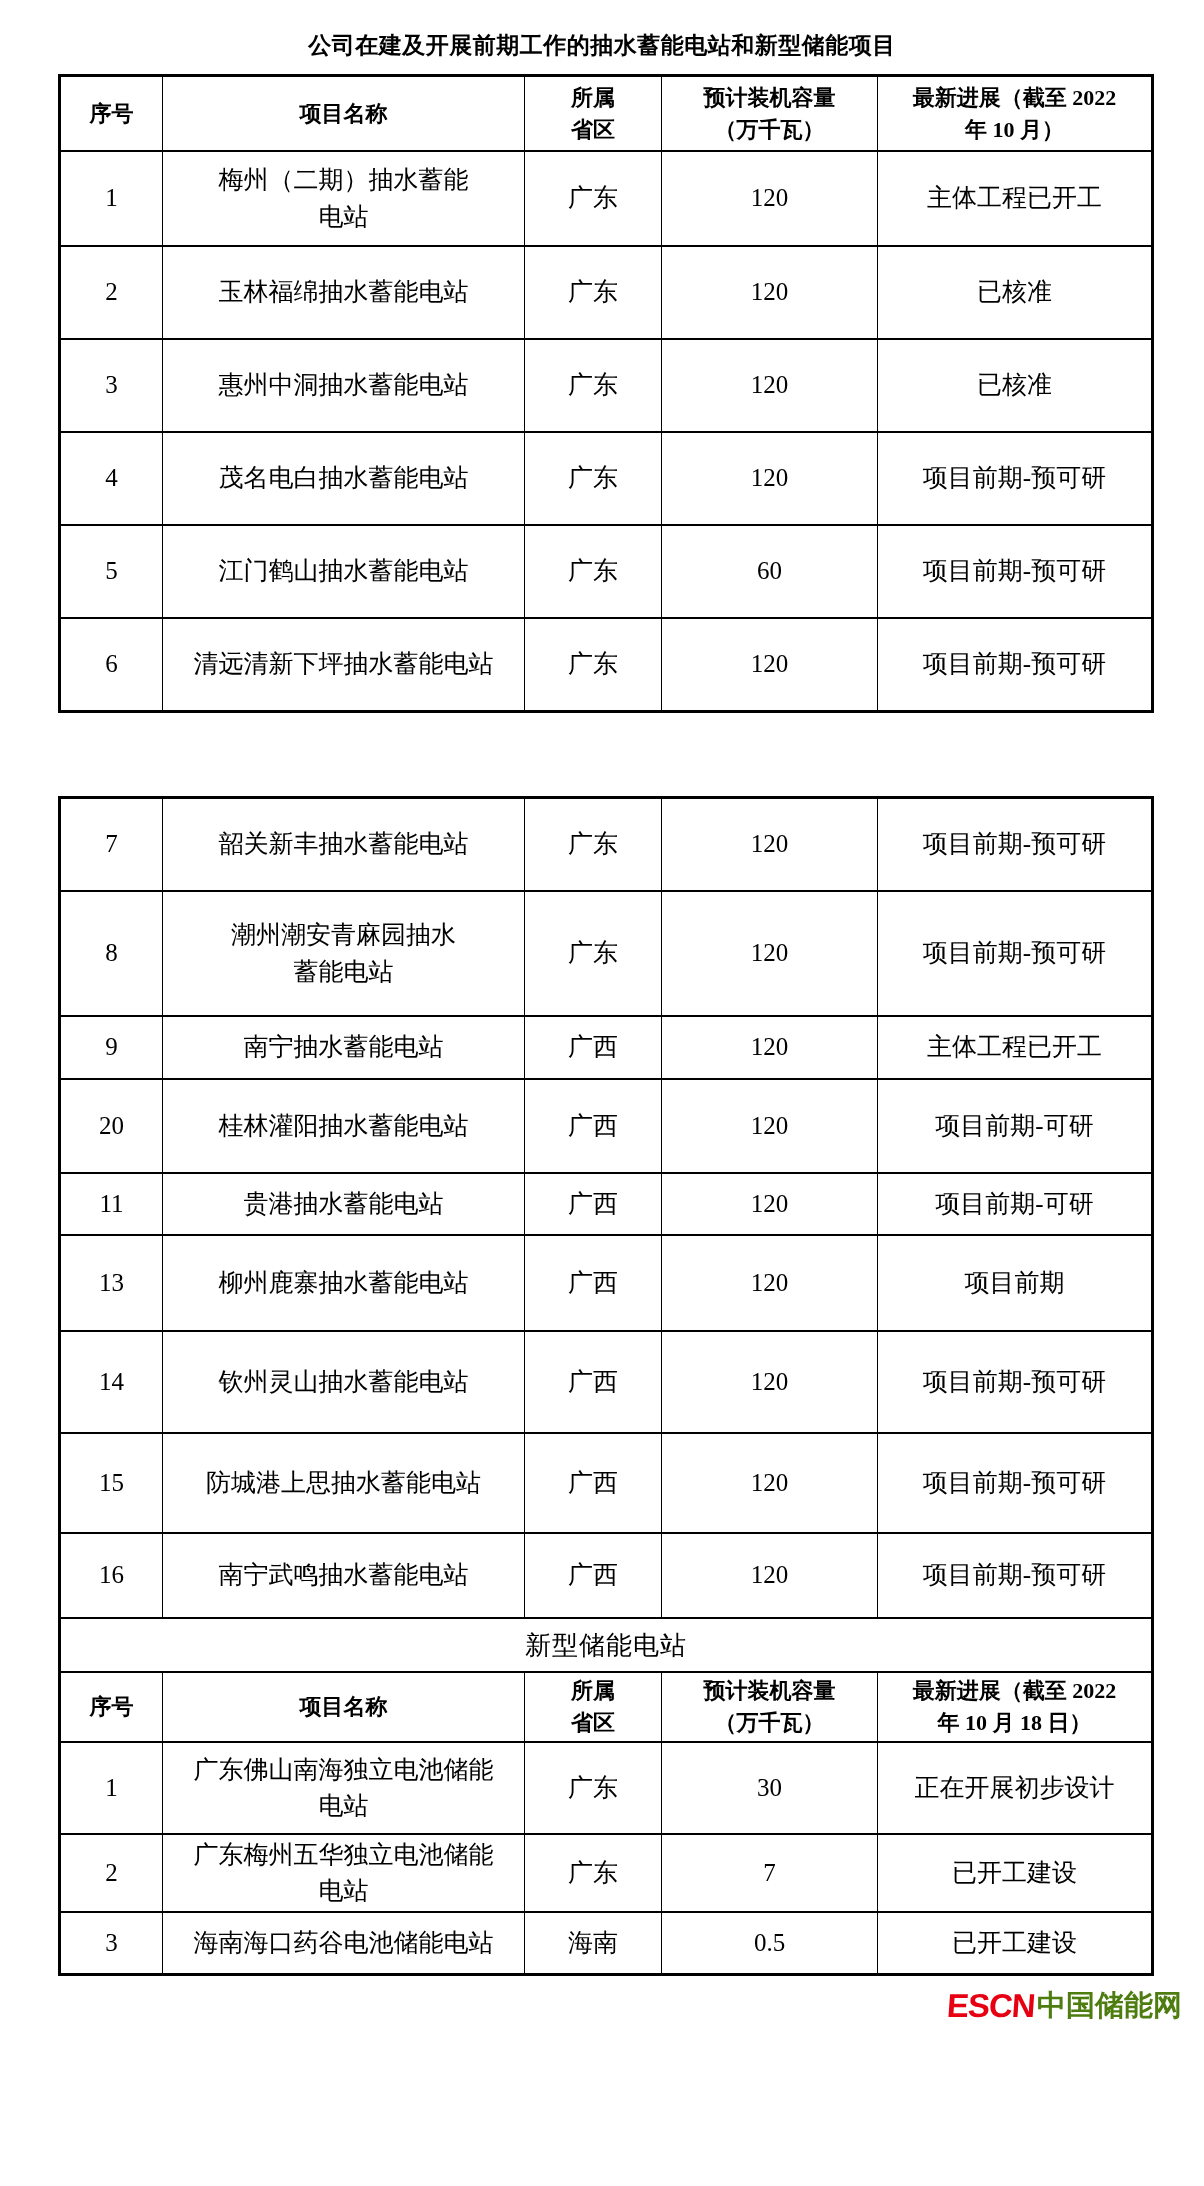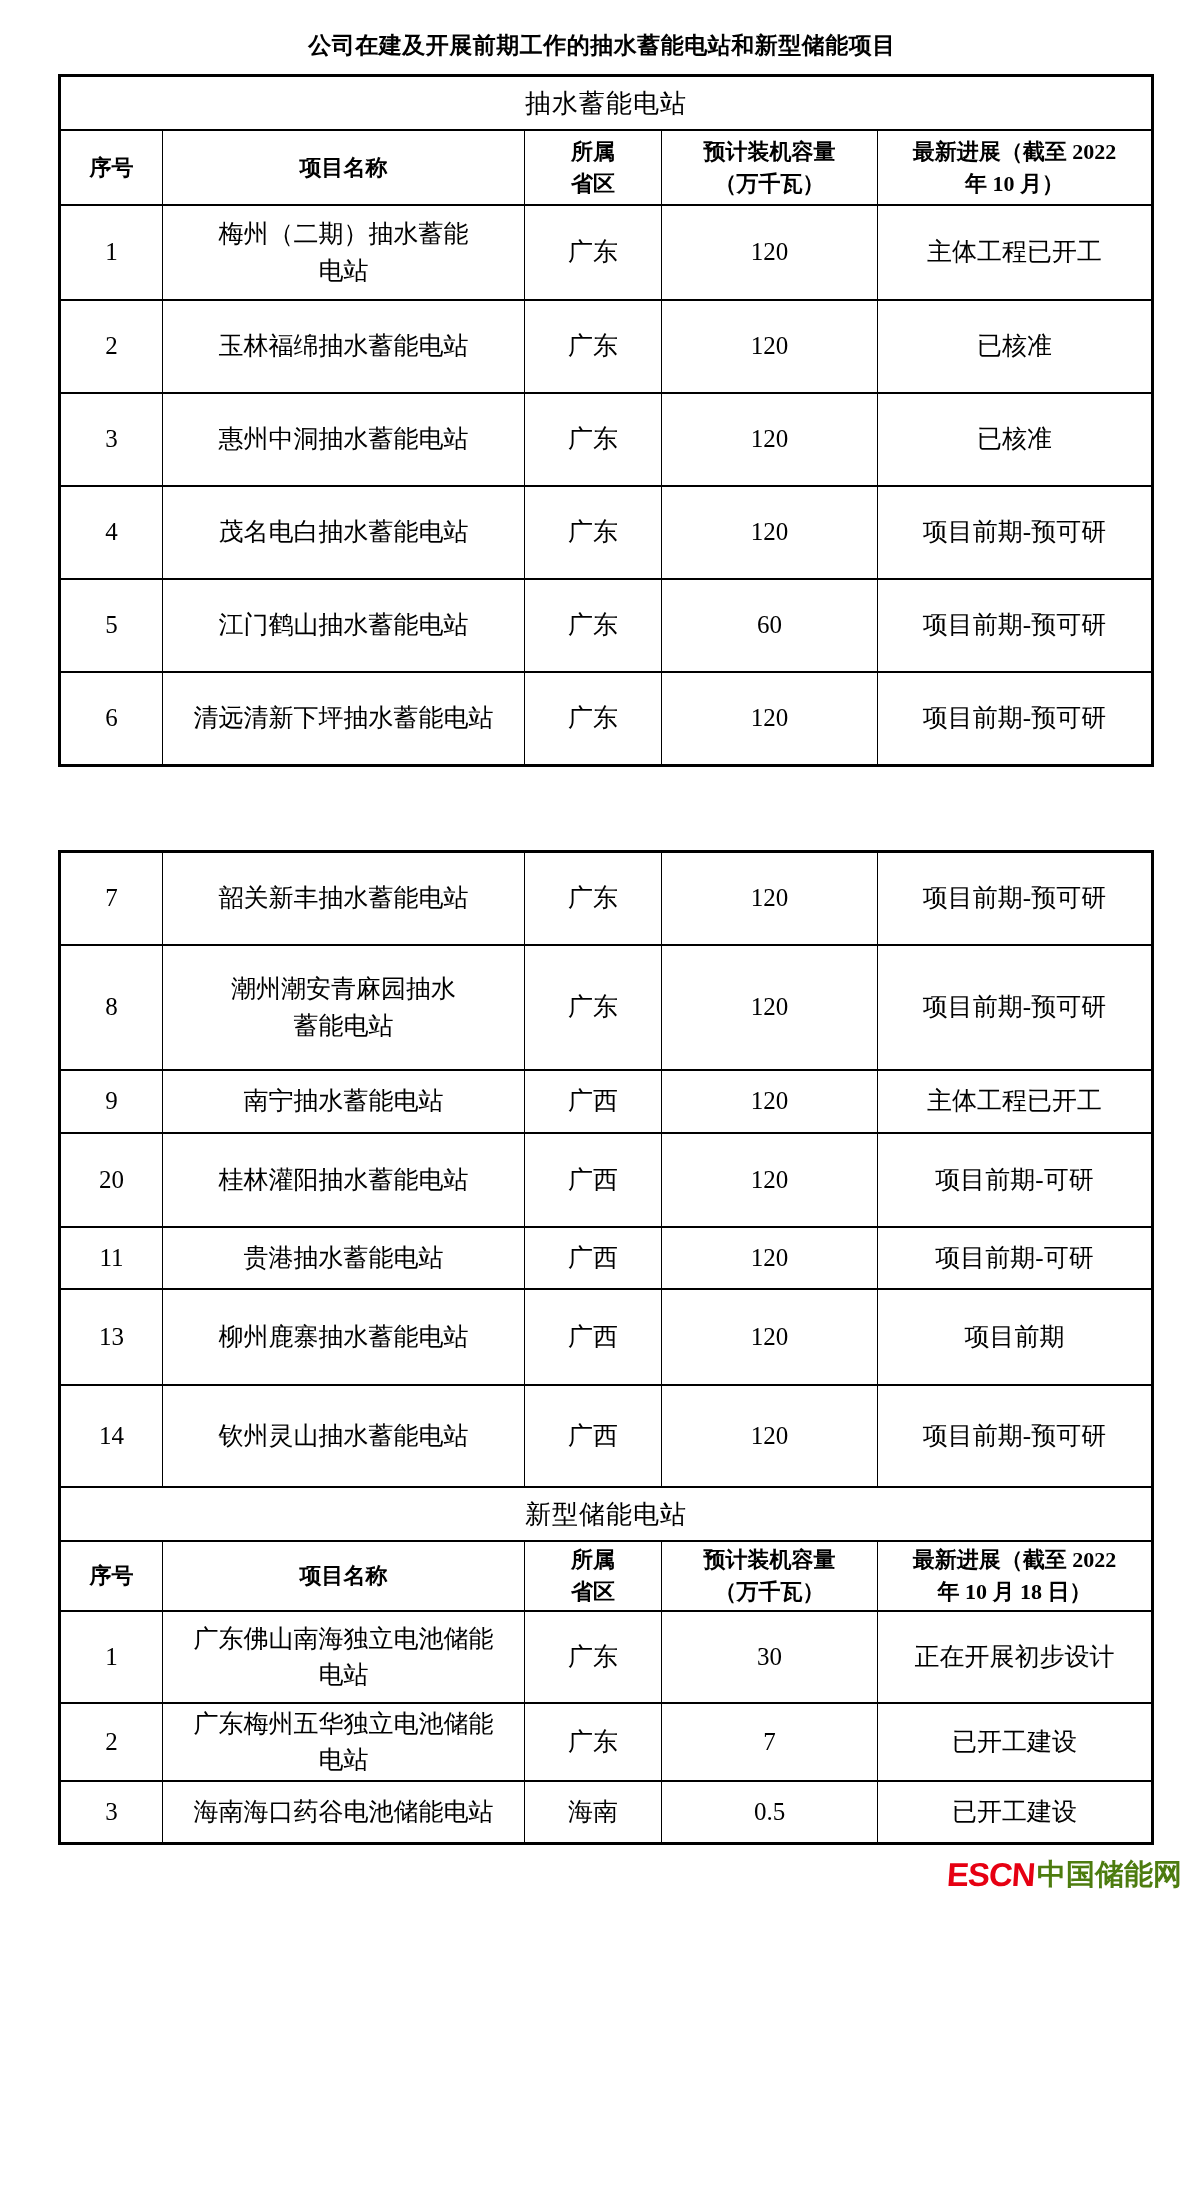--- a/index.html
+++ b/index.html
@@ -121,23 +121,20 @@
 
   <table class="tbl tbl-a">
     <colgroup>
       <col style="width:103px">
         <col style="width:362px">
         <col style="width:137px">
         <col style="width:216px">
         <col style="width:275px">
     </colgroup>
     <thead>
-      <tr class="section-row">
-        <th colspan="5">抽水蓄能电站</th>
-      </tr>
       <tr class="header-row">
         <th>序号</th>
         <th>项目名称</th>
         <th class="prewrap">所属
 省区</th>
         <th class="prewrap">预计装机容量
 （万千瓦）</th>
         <th class="prewrap">最新进展（截至 2022
 年 10 月）</th>
       </tr>
@@ -237,20 +234,34 @@
         <tr class="data-row">
     <td class="c-idx">13</td>
     <td class="c-name prewrap">柳州鹿寨抽水蓄能电站</td>
     <td class="c-prov">广西</td>
     <td class="c-cap">120</td>
     <td class="c-prog">项目前期</td>
   </tr>
         <tr class="data-row">
     <td class="c-idx">14</td>
     <td class="c-name prewrap">钦州灵山抽水蓄能电站</td>
+    <td class="c-prov">广西</td>
+    <td class="c-cap">120</td>
+    <td class="c-prog">项目前期-预可研</td>
+  </tr>
+        <tr class="data-row">
+    <td class="c-idx">15</td>
+    <td class="c-name prewrap">防城港上思抽水蓄能电站</td>
+    <td class="c-prov">广西</td>
+    <td class="c-cap">120</td>
+    <td class="c-prog">项目前期-预可研</td>
+  </tr>
+        <tr class="data-row">
+    <td class="c-idx">16</td>
+    <td class="c-name prewrap">南宁武鸣抽水蓄能电站</td>
     <td class="c-prov">广西</td>
     <td class="c-cap">120</td>
     <td class="c-prog">项目前期-预可研</td>
   </tr>
       </tbody>
     <tbody>
       <tr class="section-row">
         <th colspan="5">新型储能电站</th>
       </tr>
       <tr class="header-row">

